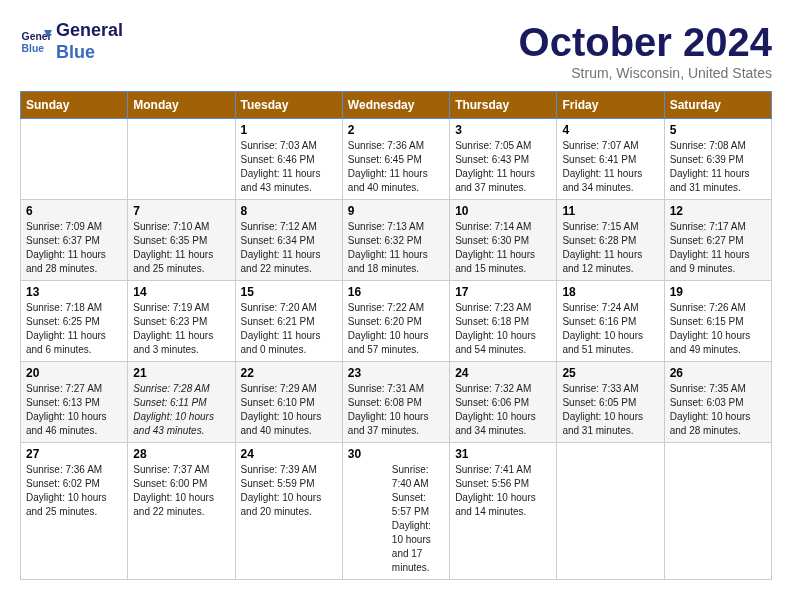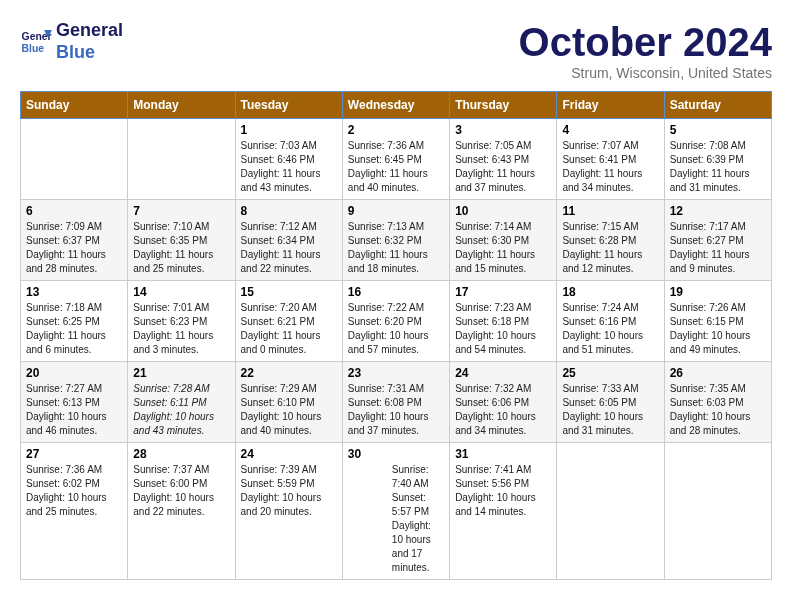--- a/index.html
+++ b/index.html
@@ -196,21 +196,21 @@
       </tr>
       <tr>
         <td>
           <span class="day-number">13</span>
           <div class="day-info" style="white-space: pre-line;">Sunrise: 7:18 AM
 Sunset: 6:25 PM
 Daylight: 11 hours and 6 minutes.</div>
         </td>
         <td>
           <span class="day-number">14</span>
-          <div class="day-info" style="white-space: pre-line;">Sunrise: 7:01 AM
+          <div class="day-info" style="white-space: pre-line;">Sunrise: 7:19 AM
 Sunset: 6:23 PM
 Daylight: 11 hours and 3 minutes.</div>
         </td>
         <td>
           <span class="day-number">15</span>
           <div class="day-info" style="white-space: pre-line;">Sunrise: 7:20 AM
 Sunset: 6:21 PM
 Daylight: 11 hours and 0 minutes.</div>
         </td>
         <td>

